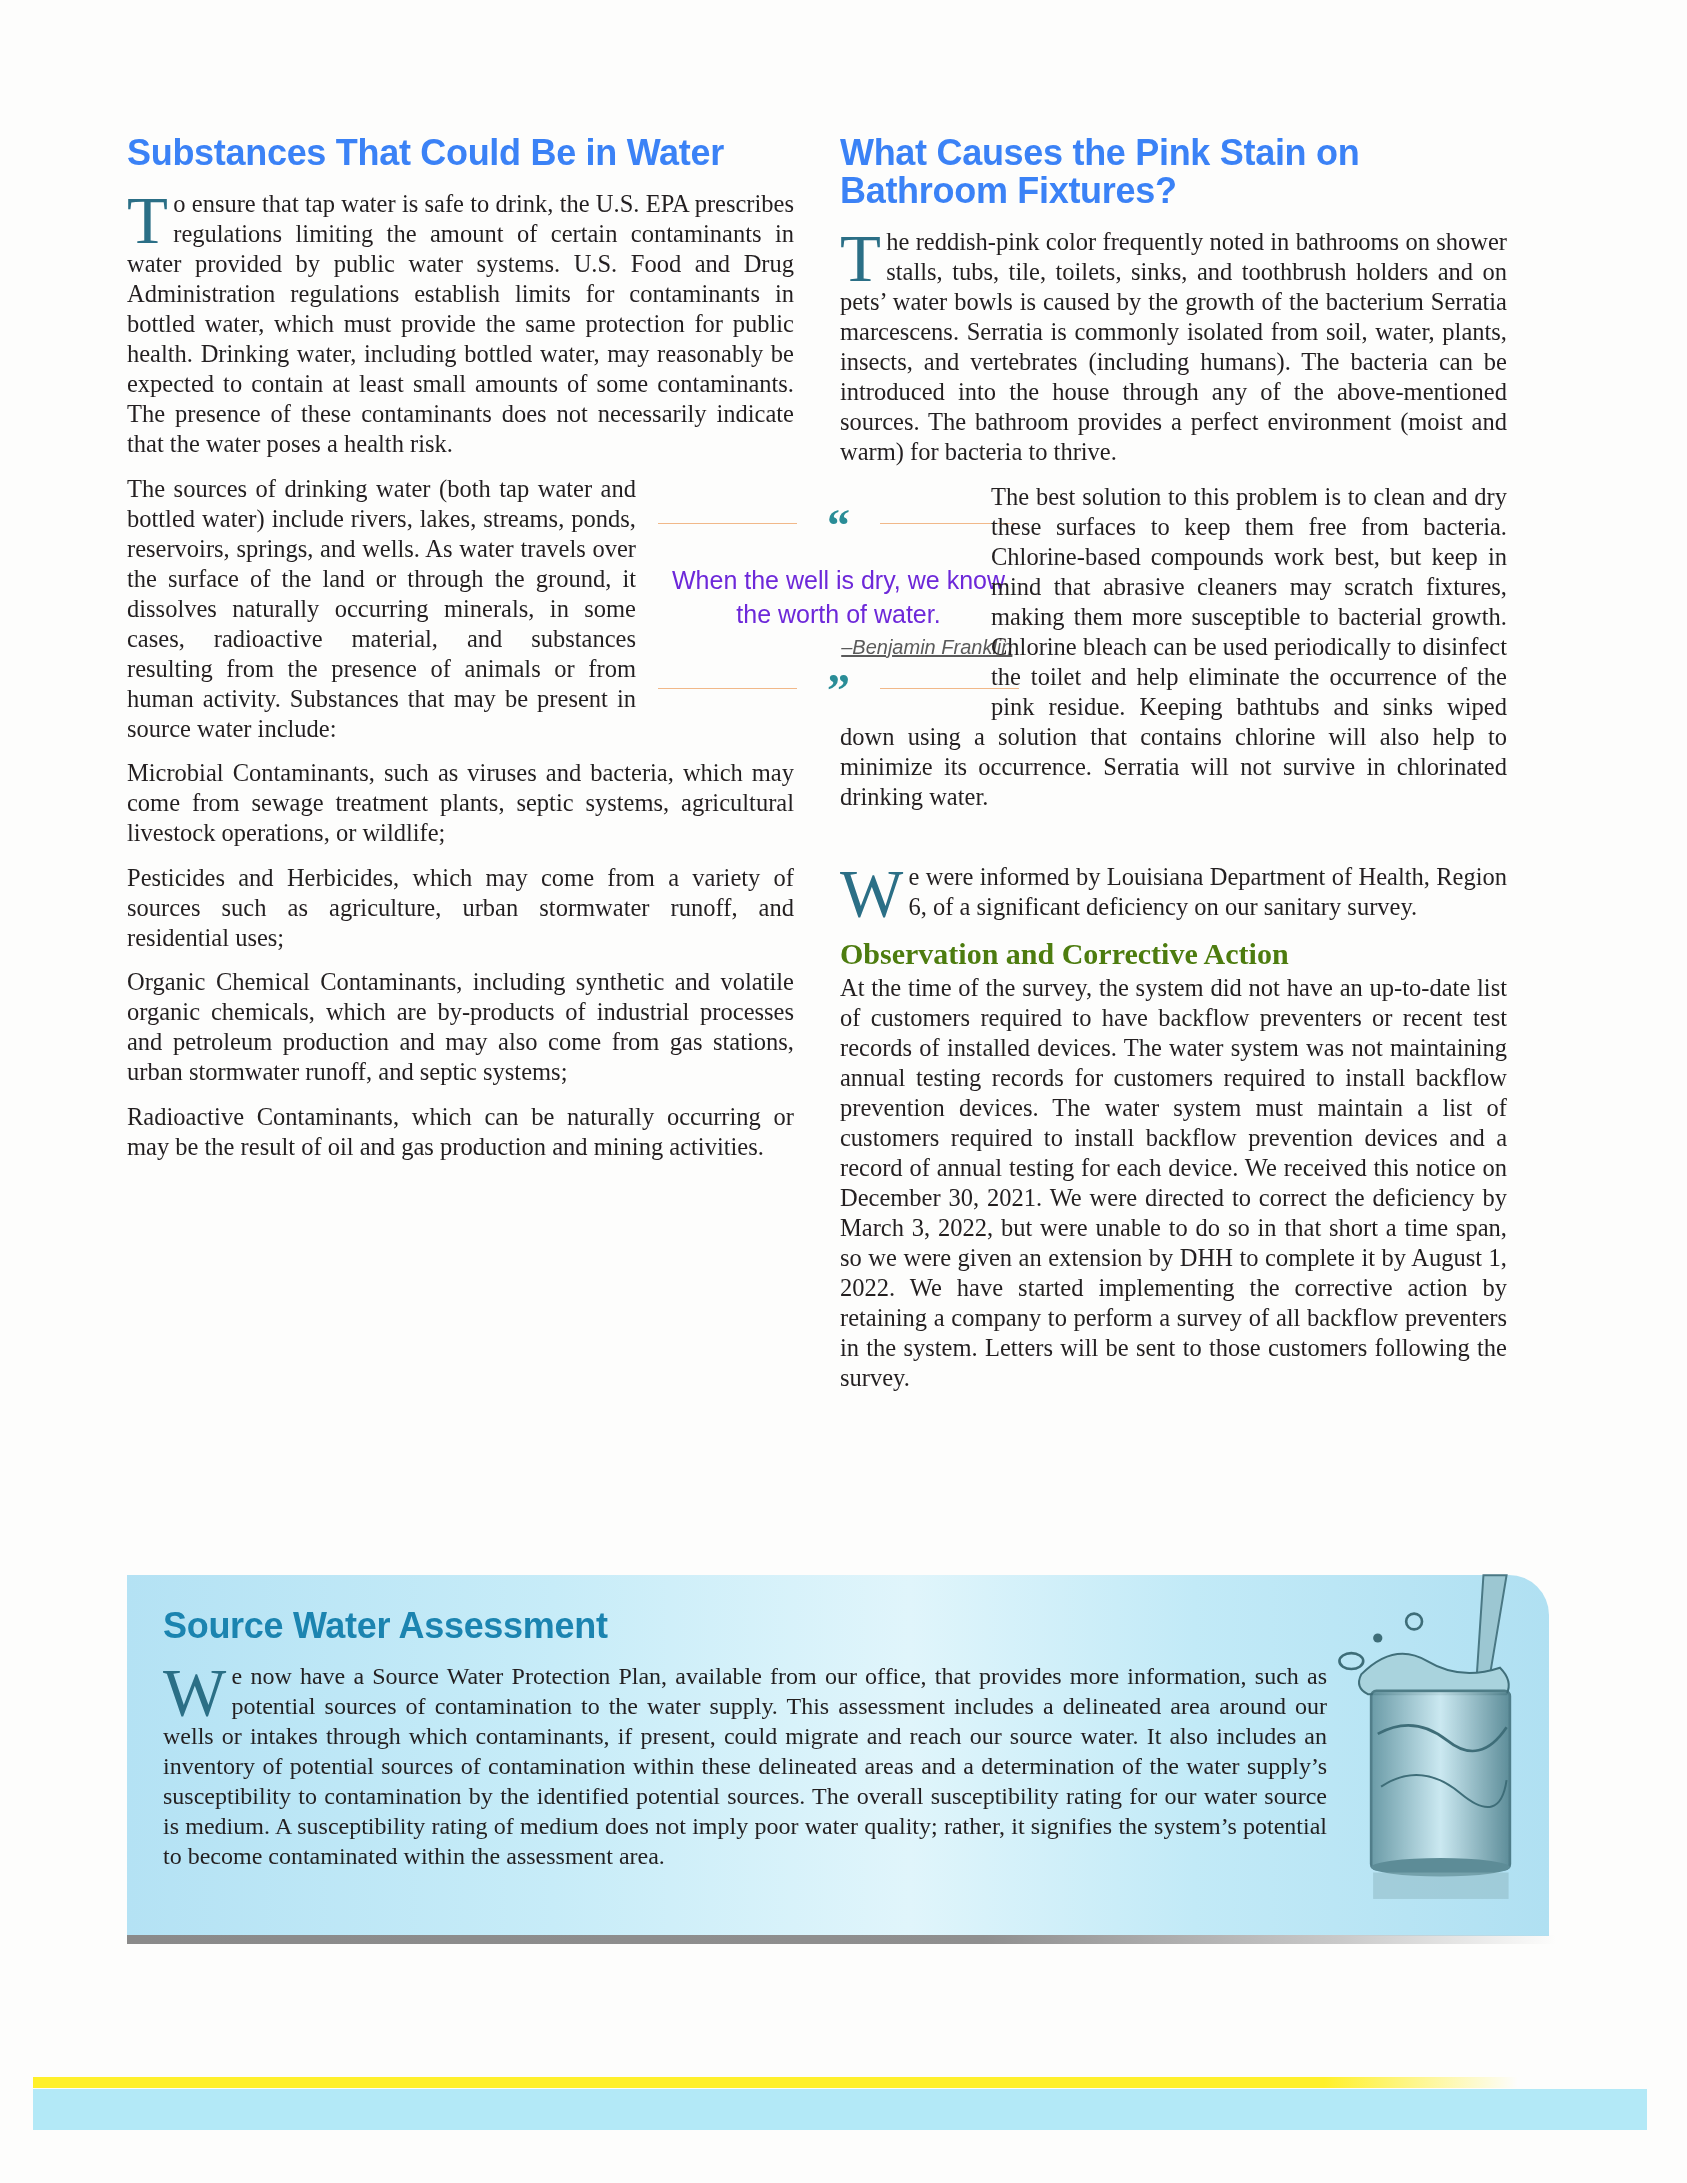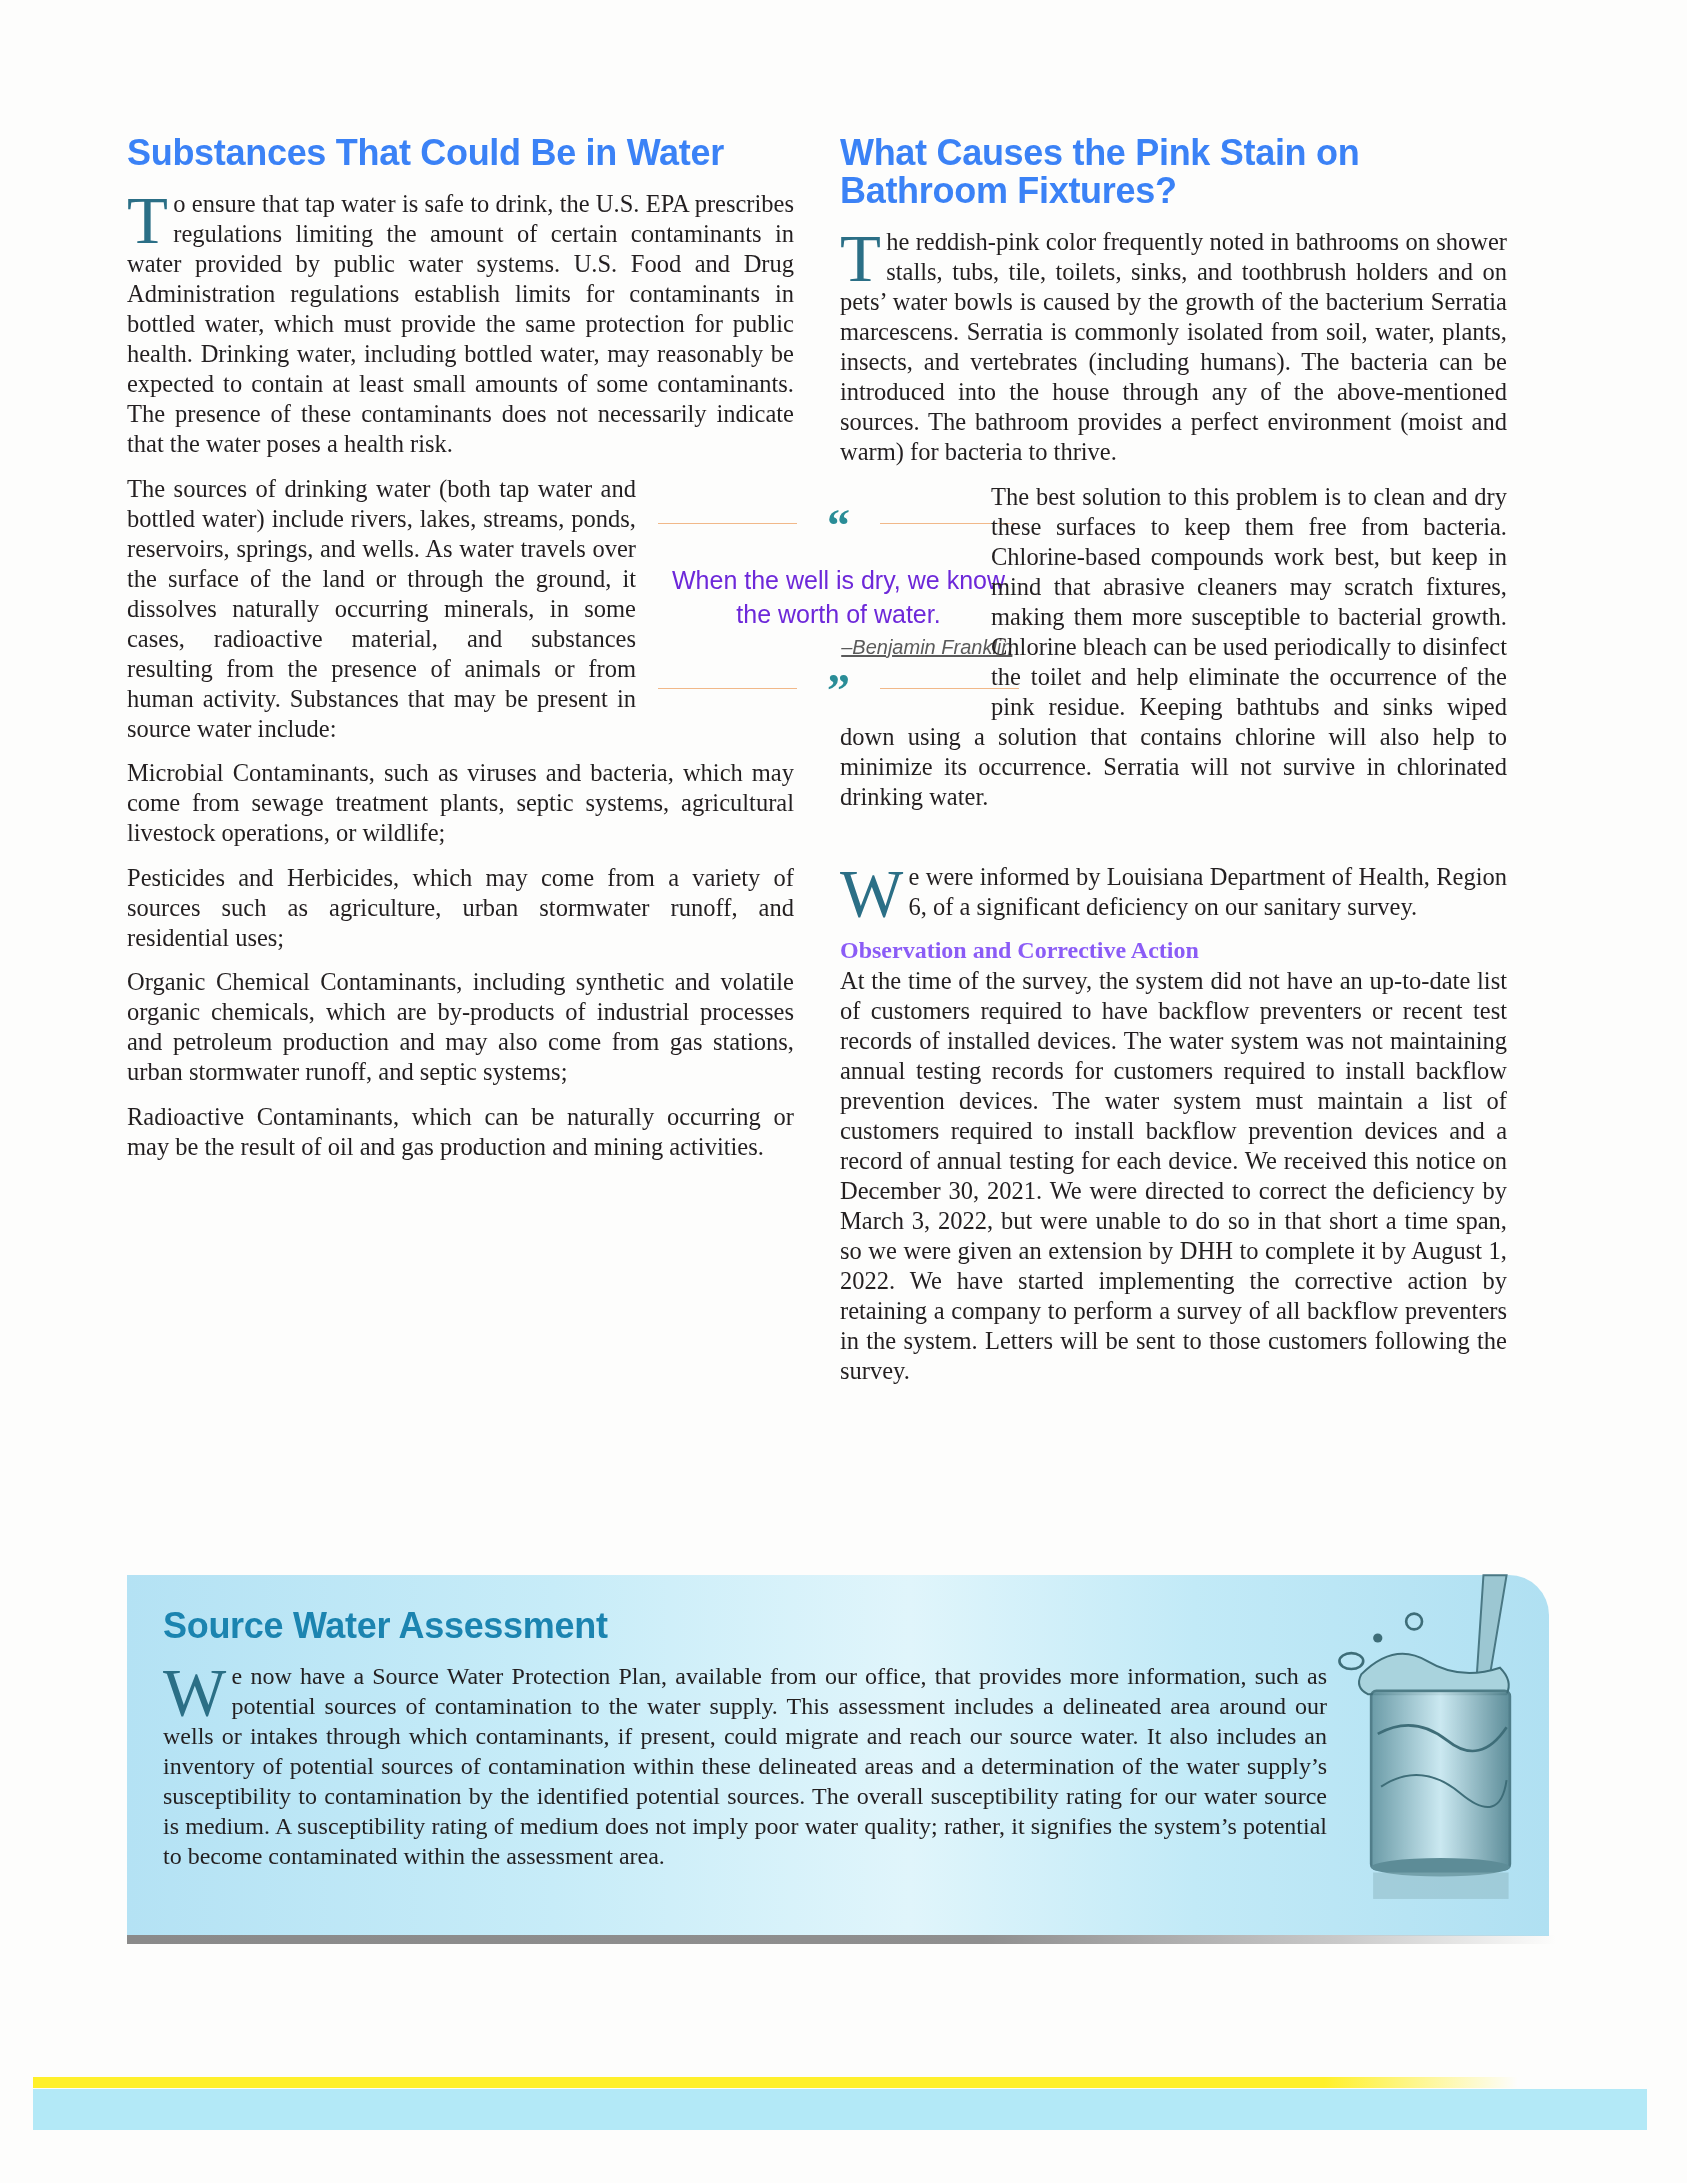--- a/index.html
+++ b/index.html
@@ -35,22 +35,22 @@
   .pq-rule.l { left: 0; width: 139px; }
   .pq-rule.r { right: 0; width: 139px; }
   .pq-mark {
     position: absolute; left: 50%; transform: translateX(-50%); top: -5.3px;
     font-family: "Liberation Serif", serif; font-weight: bold; font-size: 46px; color: #2a8d97; line-height: 46px;
   }
   .pq-text { font-size: 25px; line-height: 34px; color: #6d28d9; margin-top: 28px; padding: 0 13.2px; }
   .pq-attrib { font-size: 20px; font-style: italic; color: #5a5a5a; text-align: right; margin-top: 5.3px; padding-right: 6.6px; text-decoration: underline; }
   .pq-bottom { position: absolute; left: 0; right: 0; top: 165px; }
   .subhead {
-    font-family: "Liberation Serif", serif; font-weight: bold; color: #8b5cf6;
-    font-size: 24px; margin: 0 0 2.6px 0;
+    font-family: "Liberation Serif", serif; font-weight: bold; color: #4d7c0f;
+    font-size: 30px; margin: 0 0 2.6px 0;
   }
   
   .sw-box {
     position: absolute; left: 127px; top: 1575px; width: 1422px; height: 361px;
     background: linear-gradient(90deg, #b4e2f4 0%, #c7ecf8 30%, #e0f5fb 55%, #c2eaf7 75%, #b0e0f2 100%);
     border-top-right-radius: 40px;
   }
   .sw-shadow {
     position: absolute; left: 127px; top: 1935px; width: 1429px; height: 9.3px;
     background: linear-gradient(90deg, #8a8a8a 0%, #8f8f8f 60%, #c9c9c9 85%, rgba(255,255,255,0) 100%);

